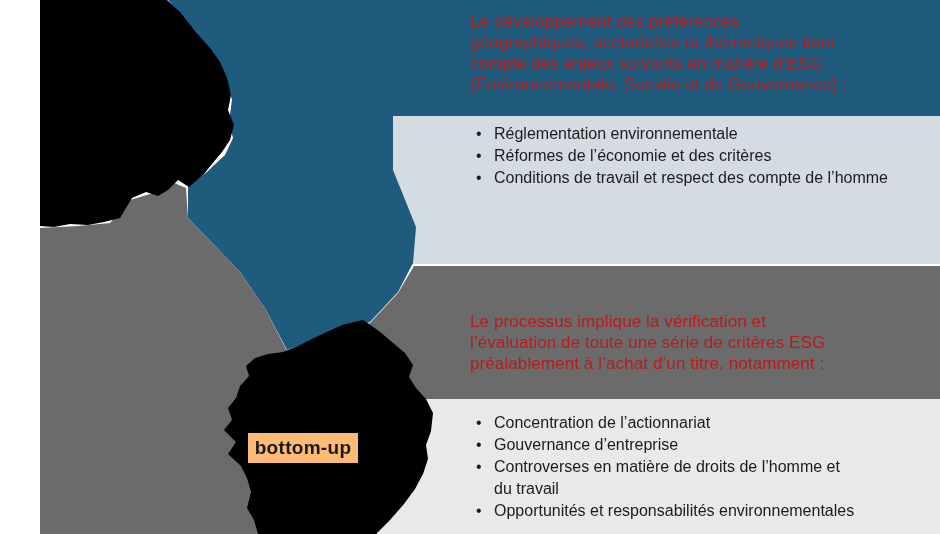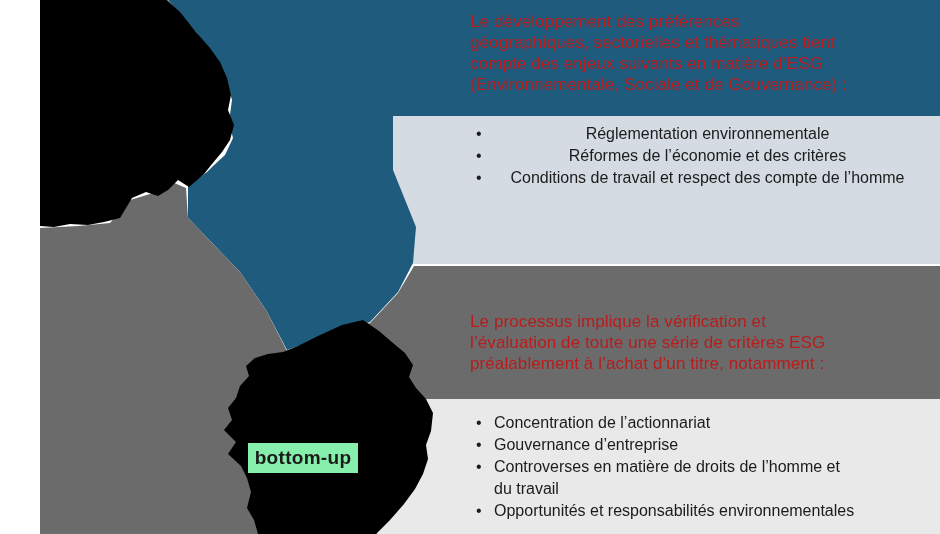--- a/index.html
+++ b/index.html
@@ -15,26 +15,26 @@
   .heading-top{left:470px;top:11px;width:460px;}
   .heading-bottom{left:470px;top:311px;width:460px;}
   .bullets{
     position:absolute;margin:0;padding:0;list-style:none;
     font-size:16px;line-height:22px;color:#1b1b1b;
   }
   .bullets li{position:relative;padding-left:18px;white-space:pre-line;}
   .bullets li::before{
     content:"•";position:absolute;left:0;top:0;color:#1b1b1b;
   }
-  .bullets-top{left:476px;top:123px;width:445px;text-align:center;}
+  .bullets-top{left:476px;top:123px;width:445px;}
   .bullets-bottom{left:476px;top:412px;width:450px;}
   .bottom-up-label{
     position:absolute;left:248px;top:433px;width:110px;height:30px;
-    background:#86efac;display:flex;align-items:center;justify-content:center;
-    font-size:19px;font-weight:700;color:#1a1a1a;letter-spacing:0.3px;margin-top:10px;
+    background:#fdba74;display:flex;align-items:center;justify-content:center;
+    font-size:19px;font-weight:700;color:#1a1a1a;letter-spacing:0.3px;
   }
 </style>
 </head>
 <body>
 
 <div class="stage">
 
   <svg width="940" height="534" viewBox="0 0 940 534">
 
     <rect x="393" y="116" width="547" height="148" fill="#D5DBE3"></rect>

